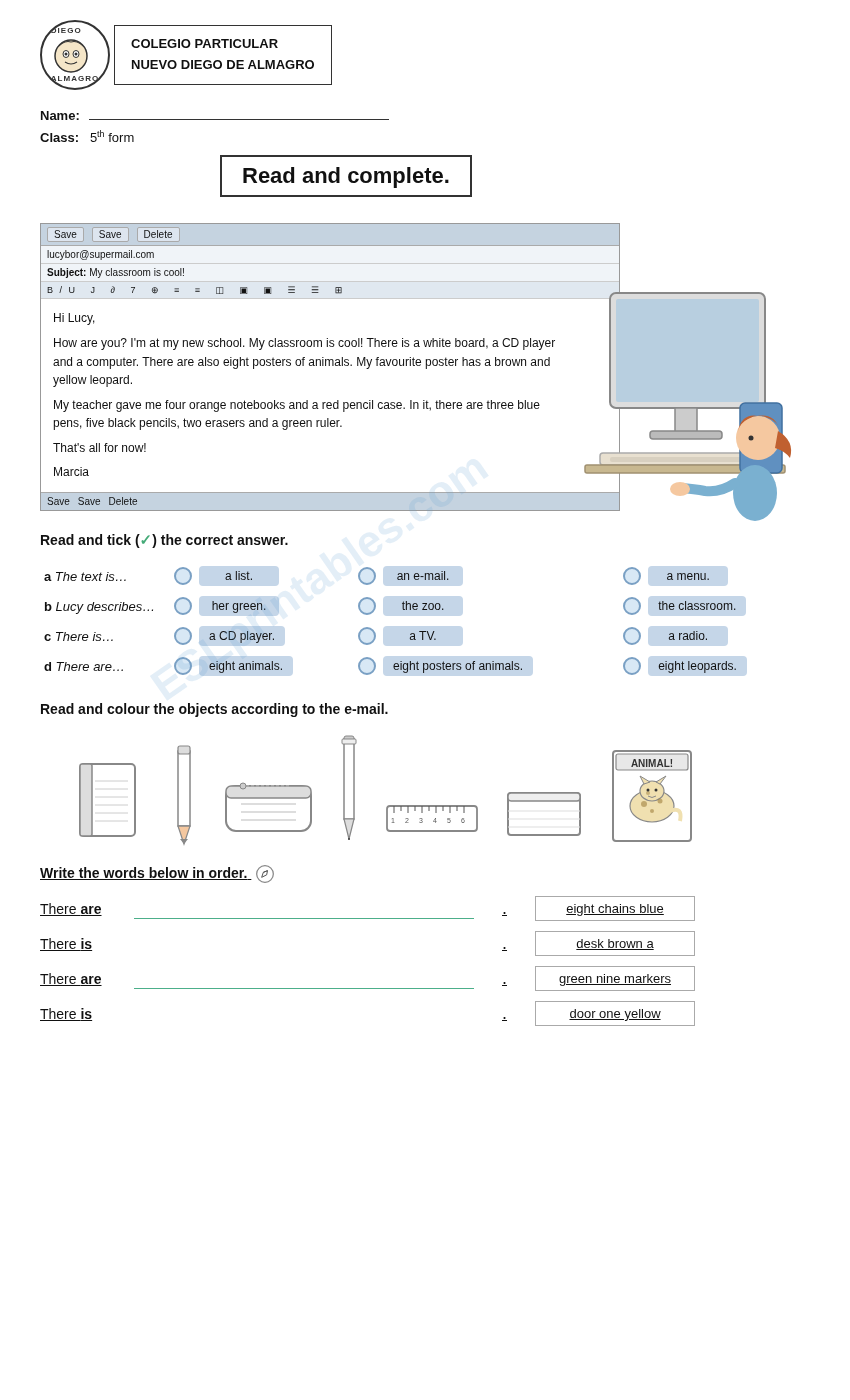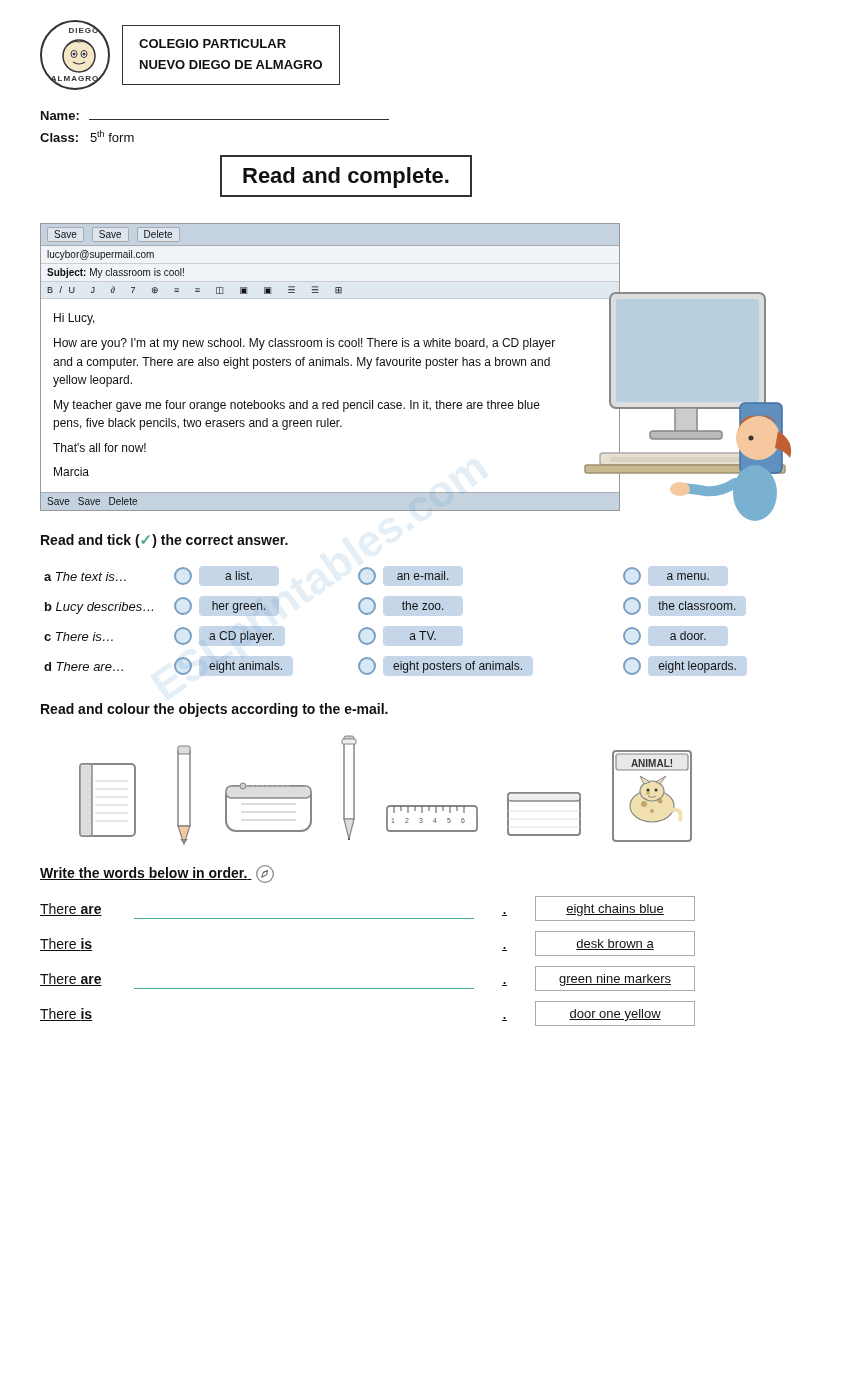--- a/index.html
+++ b/index.html
@@ -30,29 +30,29 @@
       font-size: 8px;
       font-weight: bold;
       text-align: center;
       color: #333;
       flex-shrink: 0;
       overflow: hidden;
     }
     .logo-inner {
       display: flex;
       flex-direction: column;
-      align-items: flex-end;
+      align-items: flex-start;
       font-size: 7px;
       font-weight: bold;
       line-height: 1.2;
     }
     .school-info {
       border: 1.5px solid #333;
       padding: 8px 16px;
-      margin-left: 12px;
+      margin-left: 4px;
     }
     .school-info p {
       font-size: 13px;
       font-weight: bold;
       line-height: 1.6;
     }
 
     
     .form-fields {
       margin-bottom: 10px;
@@ -465,21 +465,21 @@
         <td class="option-cell">
           <div class="quiz-option">
             <div class="radio-circle"></div>
             <span class="option-text">a TV.</span>
           </div>
         </td>
 
         <td class="option-cell">
           <div class="quiz-option">
             <div class="radio-circle"></div>
-            <span class="option-text">a door.</span>
+            <span class="option-text">a radio.</span>
           </div>
         </td>
 
     </tr>
         <tr>
       <td class="quiz-label">
         <strong>d</strong> There are…
       </td>
 
         <td class="option-cell">

